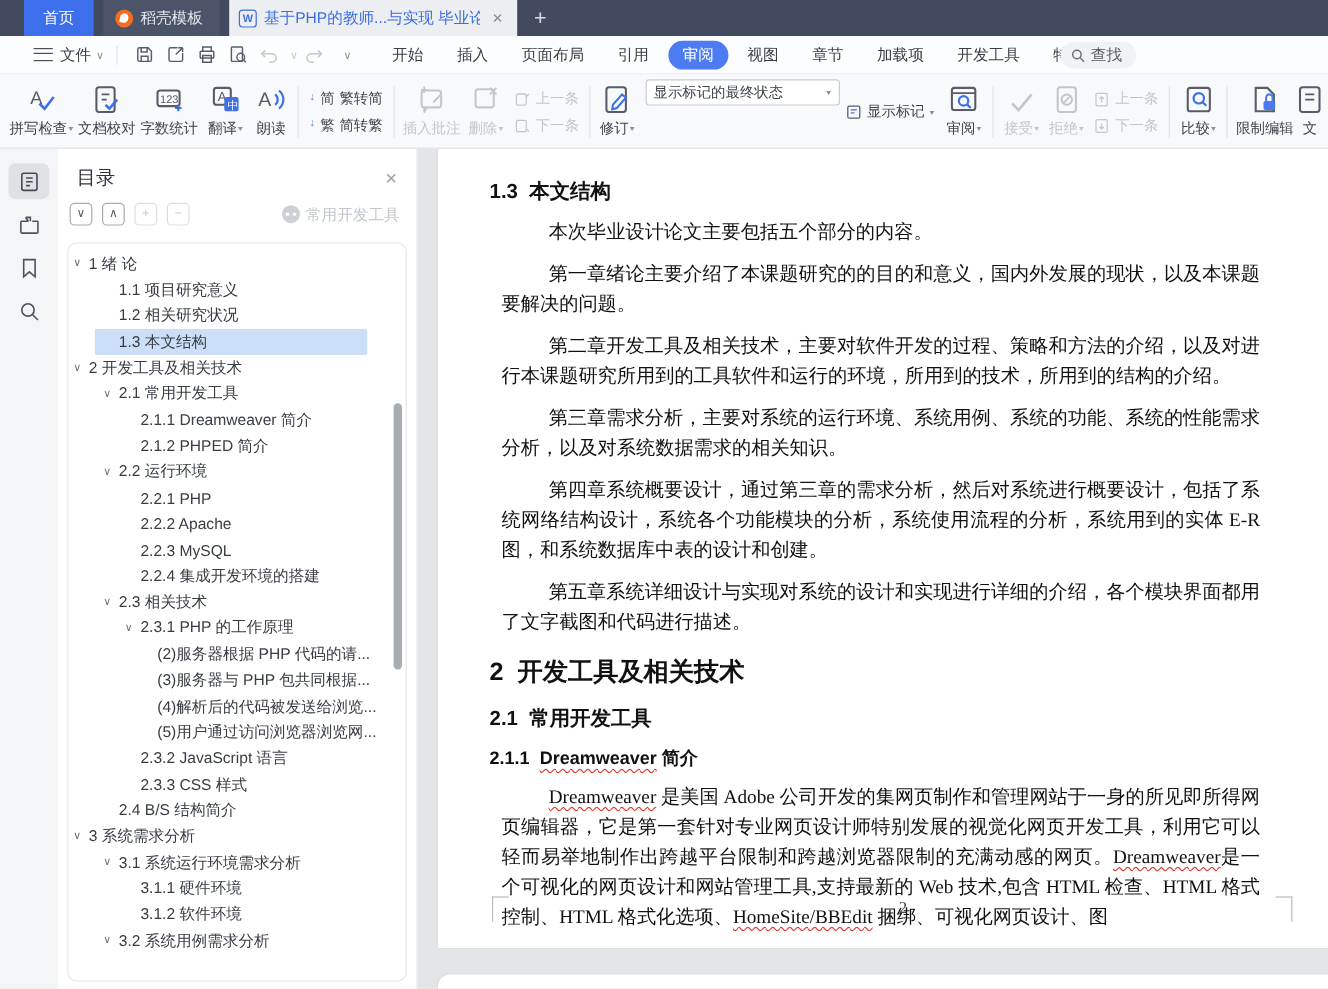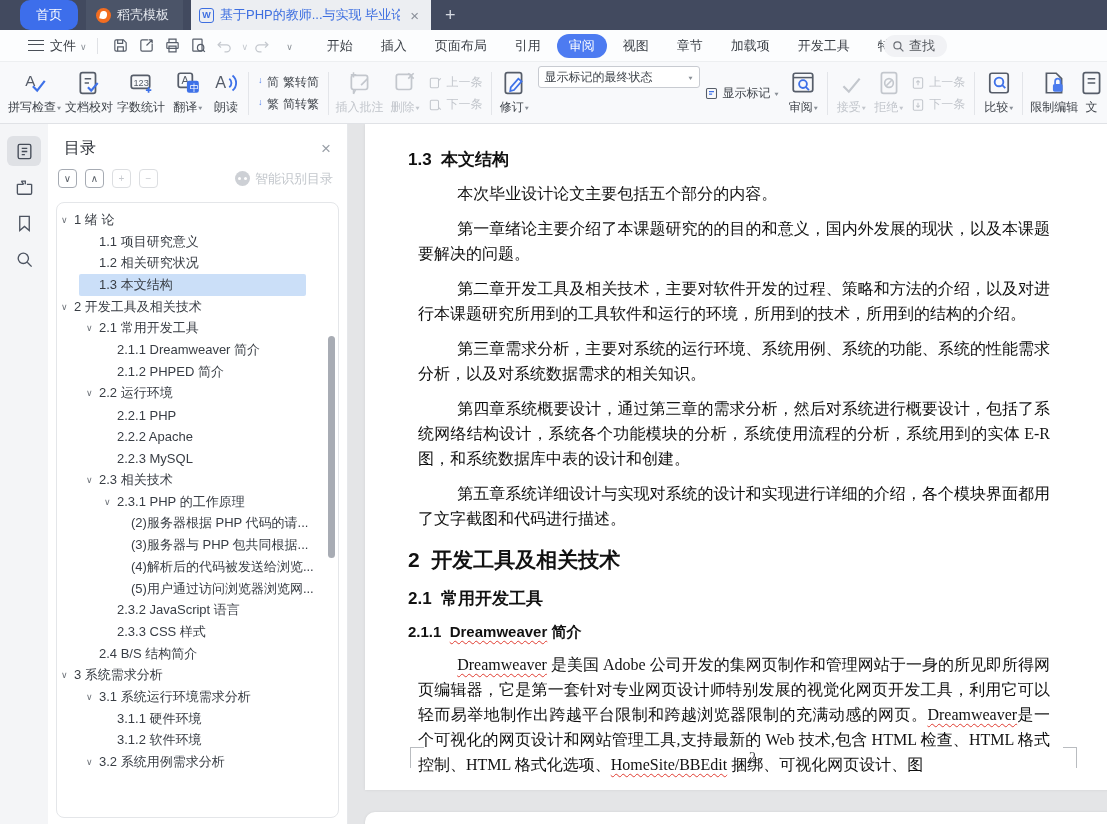--- a/index.html
+++ b/index.html
@@ -2,21 +2,21 @@
 <html><head>
 <meta charset="utf-8">
 <style>
   * { margin:0; padding:0; box-sizing:border-box; }
   html,body { width:1107px; height:824px; overflow:hidden; }
   body { font-family:"Liberation Sans","DejaVu Sans",sans-serif; position:relative; background:#E4E5E7; color:#3F444B; }
 
   
   .titlebar { position:absolute; left:0; top:0; width:1107px; height:30px; background:#424A5F; display:flex; align-items:stretch; }
   .tab { display:flex; align-items:center; font-size:13px; padding:0 14px; color:#E7EAF0; }
-  .tab-home { background:#3D6EEB; color:#fff; margin-left:20px; padding:0 16px;border-radius:10px; }
+  .tab-home { background:#3D6EEB; color:#fff; margin-left:20px; padding:0 16px; }
   .tab-docer { background:#4B5468; margin-left:8px; gap:6px; padding:0 14px 0 10px; }
   .tab-doc { background:#ECEEF2; color:#3D6EE0; margin-left:8px; width:240px; gap:6px; padding:0 8px; }
   .tab-doc .doc-title { flex:1; overflow:hidden; white-space:nowrap; font-size:13px; }
   .tab-close { color:#8A8F99; font-size:15px; padding:0 4px; cursor:default; }
   .newtab { color:#D6DAE2; font-size:18px; display:flex; align-items:center; padding:0 14px; }
   .docer-logo { width:15px; height:15px; border-radius:50%; background:#F26D21; position:relative; }
   .docer-logo::after { content:''; position:absolute; left:4px; top:3px; width:7px; height:8px; border-radius:50% 50% 50% 0; background:#fff; transform:rotate(12deg); }
   .wps-doc-ic { width:15px; height:15px; border:1.6px solid #3D6EE0; border-radius:3px; color:#3D6EE0; font-size:9px; font-weight:bold; display:flex; align-items:center; justify-content:center; }
 
   
@@ -438,21 +438,21 @@
       <span class="toc-title">目录</span>
       <span class="toc-close">×</span>
     </div>
     <div class="toc-tools">
       <span class="ttbtn" style="margin-left:0">∨</span>
       <span class="ttbtn">∧</span>
       <span class="ttbtn dis">+</span>
       <span class="ttbtn dis">−</span>
       <span class="smart">
         <span class="smart-ic"></span>
-        <span>智能识别目录</span>
+        <span>常用开发工具</span>
       </span>
     </div>
     <div class="toclist">
         <div class="toc-row lvl1">
           <span class="chev">∨</span>
           <span class="tlabel">1 绪 论</span>
         </div>
         <div class="toc-row lvl2 nochev">
           <span class="tlabel">1.1 项目研究意义</span>
         </div>
@@ -481,20 +481,23 @@
           <span class="tlabel">2.2 运行环境</span>
         </div>
         <div class="toc-row lvl3 nochev">
           <span class="tlabel">2.2.1 PHP</span>
         </div>
         <div class="toc-row lvl3 nochev">
           <span class="tlabel">2.2.2 Apache</span>
         </div>
         <div class="toc-row lvl3 nochev">
           <span class="tlabel">2.2.3 MySQL</span>
+        </div>
+        <div class="toc-row lvl3 nochev">
+          <span class="tlabel">2.2.4 集成开发环境的搭建</span>
         </div>
         <div class="toc-row lvl2">
           <span class="chev">∨</span>
           <span class="tlabel">2.3 相关技术</span>
         </div>
         <div class="toc-row lvl3">
           <span class="chev">∨</span>
           <span class="tlabel">2.3.1 PHP 的工作原理</span>
         </div>
         <div class="toc-row lvl4 nochev">

